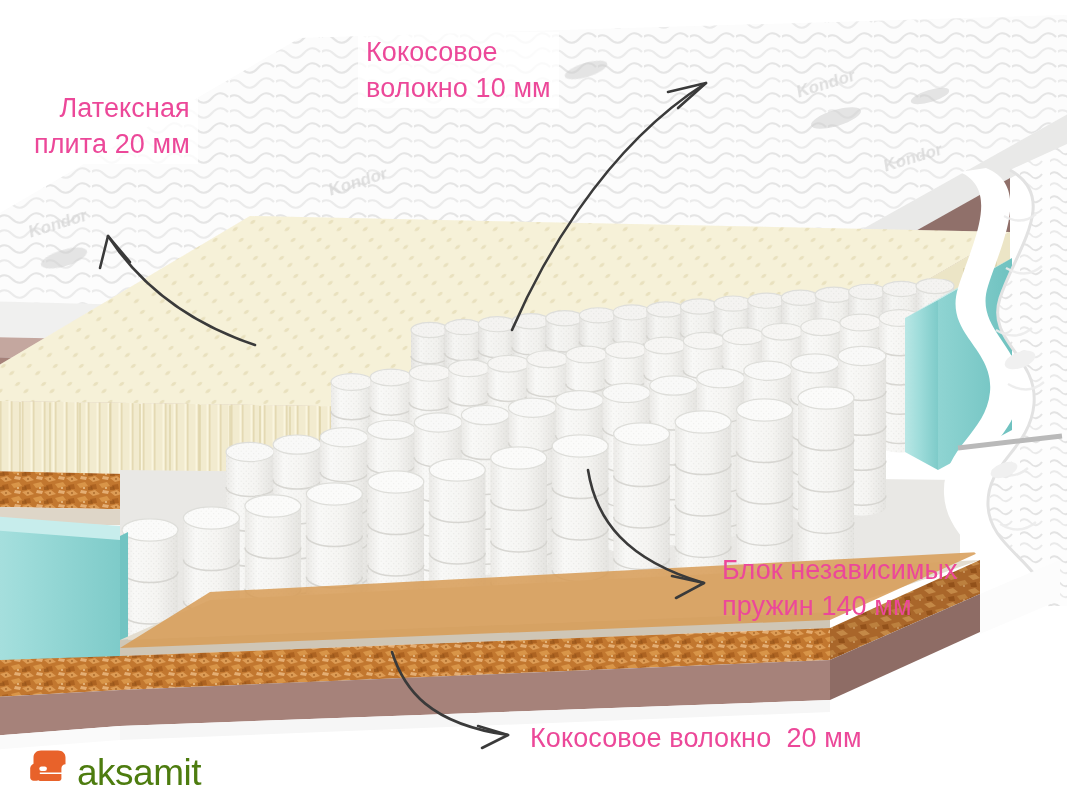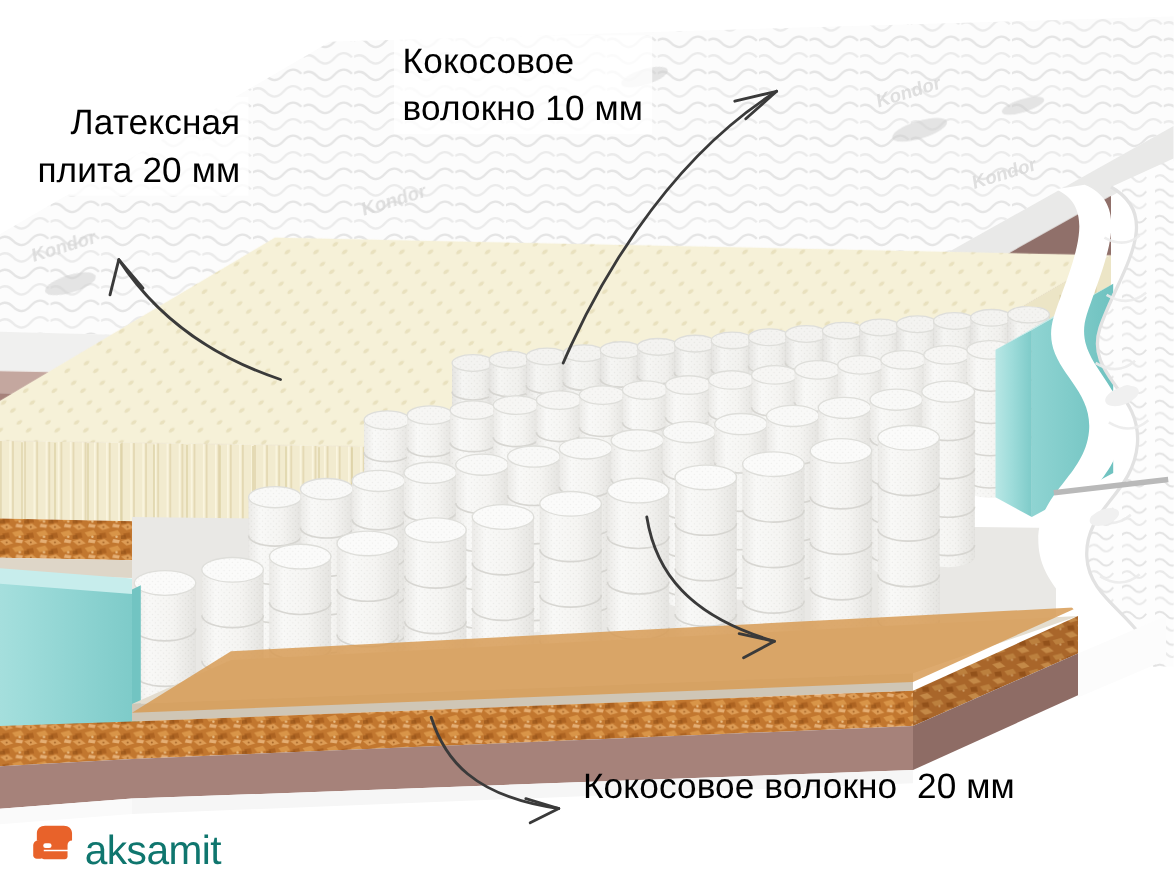--- a/index.html
+++ b/index.html
@@ -16,44 +16,44 @@
   }
   #stage svg.art{
     position:absolute;left:0;top:0;
     width:1067px;height:800px;
     display:block;
   }
 
   
   .callout{
     position:absolute;
-    color:#000000;
-    font-size:32px;
+    color:#ec4899;
+    font-size:27px;
     line-height:1.34;
     letter-spacing:.1px;
     white-space:pre-line;
     font-weight:400;
   }
   .callout.boxed{
     background:rgba(255,255,255,.80);
     padding:2px 8px;
   }
   #label-latex{ left:26px; top:88px; text-align:right; }
   #label-coir-top{ left:358px; top:32px; text-align:left; }
   #label-springs{ left:722px; top:552px; text-align:left; }
-  #label-coir-bottom{ left:530px; top:693px; text-align:left; white-space:pre; }
+  #label-coir-bottom{ left:530px; top:720px; text-align:left; white-space:pre; }
 
   
   #logo{
     position:absolute;left:28px;top:742px;
     display:flex;align-items:center;gap:7px;
   }
   #logo .logo-text{
     font-size:37px;
-    color:#0f766e;
+    color:#4d7c0f;
     letter-spacing:-.5px;
     font-weight:400;
     line-height:1;
     margin-top:12px;
   }
 </style>
 </head>
 <body>
 
 <div id="stage">
@@ -1087,20 +1087,22 @@
       </g>
     </g>
   </svg>
 
   <div class="callout boxed" id="label-latex">Латексная
 плита 20 мм</div>
 
   <div class="callout boxed" id="label-coir-top">Кокосовое
 волокно 10 мм</div>
 
+  <div class="callout" id="label-springs">Блок независимых
+пружин 140 мм</div>
 
   <div class="callout" id="label-coir-bottom">Кокосовое волокно  20 мм</div>
 
   <div id="logo">
     <svg width="42" height="40" viewBox="0 0 42 40">
       <path d="M5.5 10.5 C5.5 6.4 8.6 3.6 13 3.6 L30 3.6 C34.4 3.6 37.5 6.4 37.5 10.5
                L37.5 17.2 C35.2 17.2 33.4 19 33.4 21.4 L33.4 25.6 L9.6 25.6 L9.6 21.4
                C9.6 19 7.8 17.2 5.5 17.2 Z" fill="#E8622A"></path>
       <path d="M2.2 21.6 C2.2 18.9 4.3 16.8 7 16.8 C9.7 16.8 11.8 18.9 11.8 21.6
                L11.8 30.4 C11.8 32.2 10.3 33.7 8.5 33.7 L5.5 33.7

